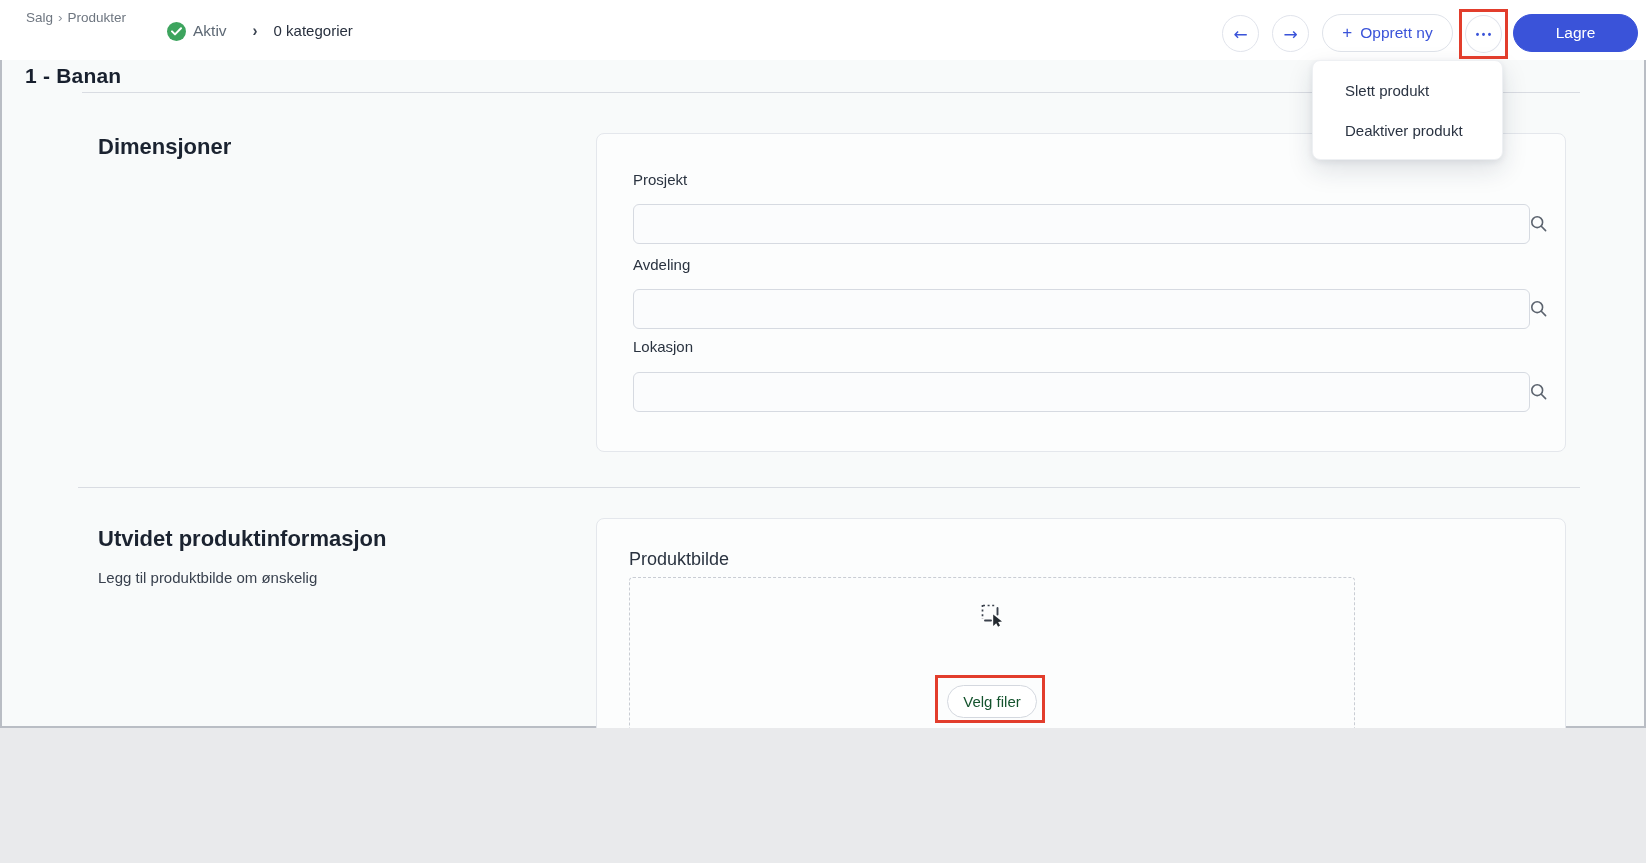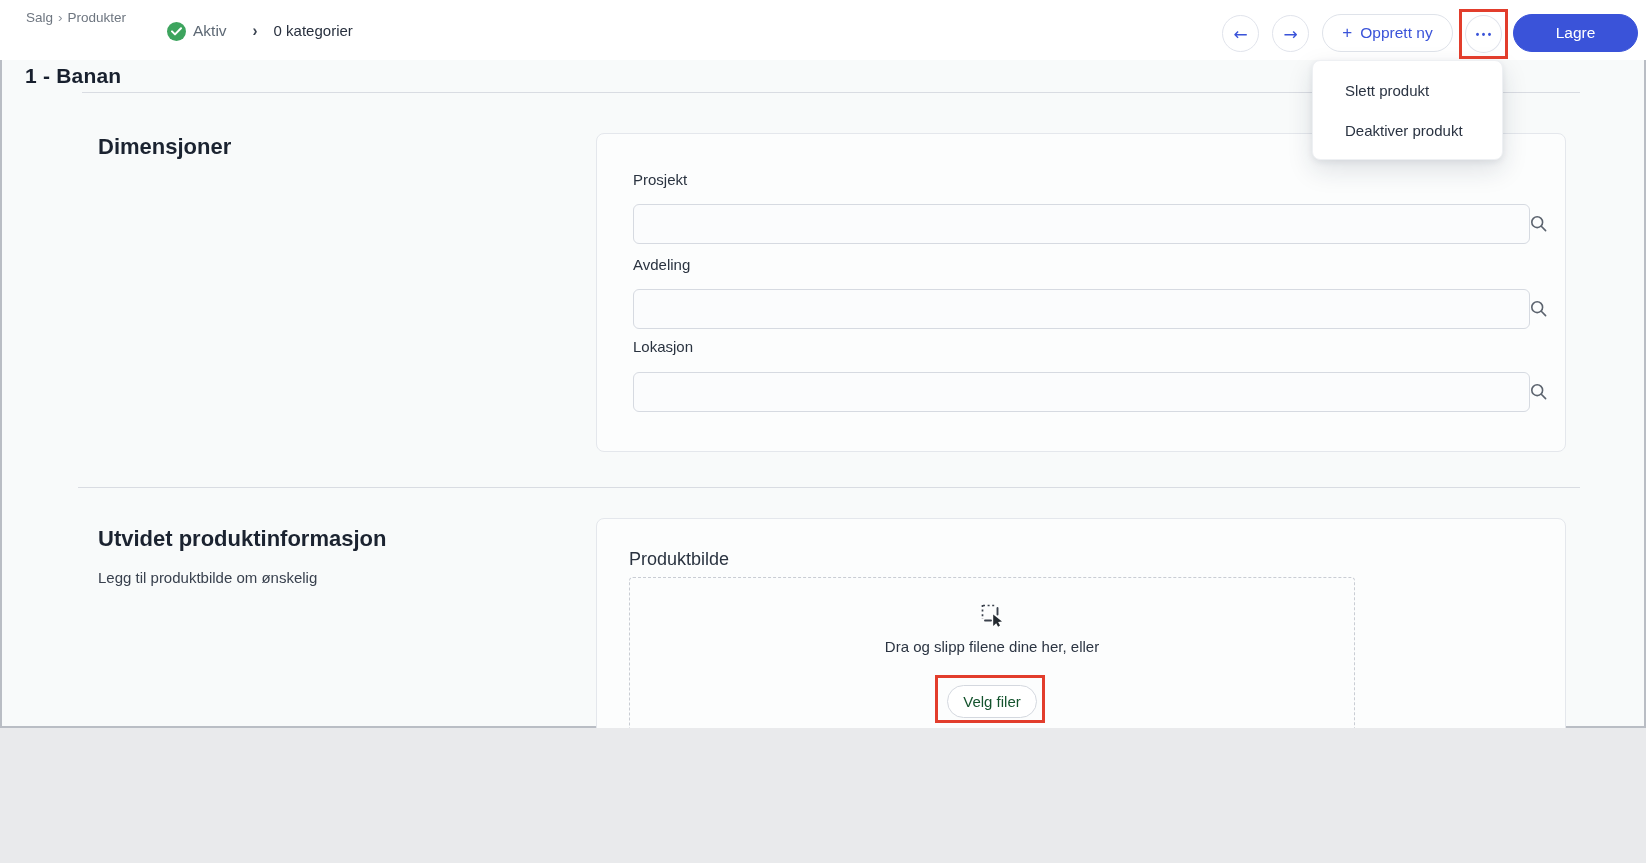--- a/index.html
+++ b/index.html
@@ -182,20 +182,19 @@
     <div class="dropzone">
       <span class="dz-icon">
         <svg width="26" height="26" viewBox="0 0 26 26">
           <path d="M4 3.5 H17" stroke="#3b424d" stroke-width="1.7" fill="none" stroke-dasharray="2 2.6"></path>
           <path d="M3.5 3 V17" stroke="#3b424d" stroke-width="1.7" fill="none" stroke-dasharray="2 2.6"></path>
           <path d="M18.5 6 V12.5" stroke="#3b424d" stroke-width="1.9" fill="none" stroke-linecap="round"></path>
           <path d="M6 18.5 H12" stroke="#3b424d" stroke-width="1.9" fill="none" stroke-linecap="round"></path>
           <path d="M14.2 12.5 L14.2 24 L17.2 21.2 L19.1 24.8 L21 23.6 L19.1 20.1 L23 19.6 Z" fill="#23292f"></path>
         </svg>
       </span>
-      <div class="dz-text">Dra og slipp filene dine her, eller</div>
       <div class="dz-btn">Velg filer</div>
     </div>
   </div>
 
   <div class="hl-box hl-velg"></div>
 
 </div>
 
 </body></html>

